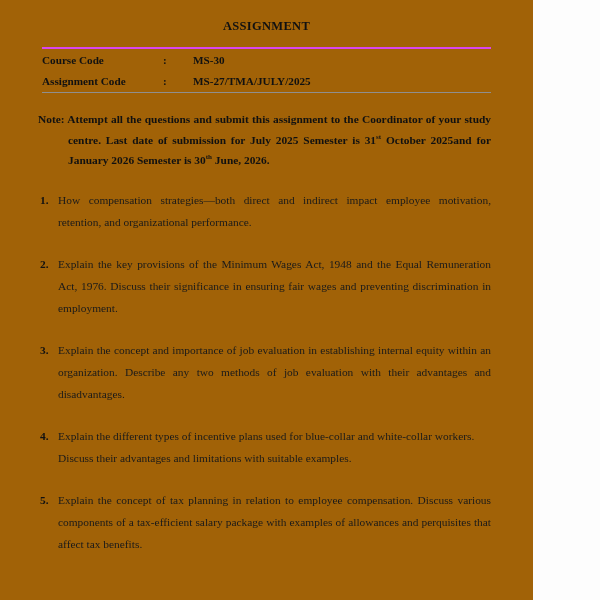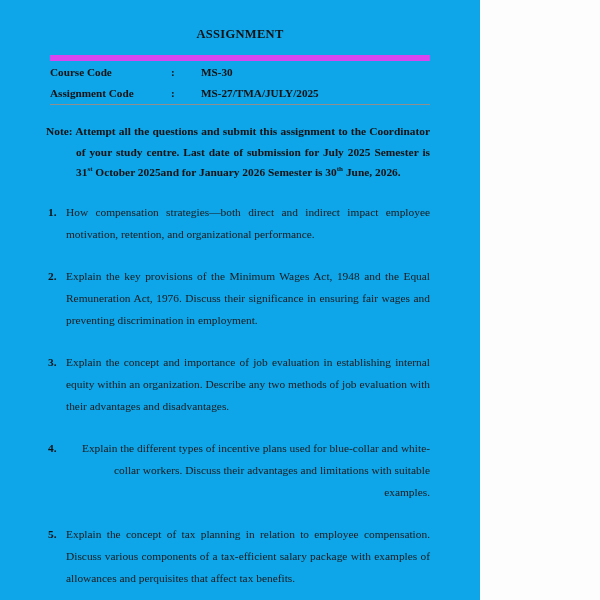--- a/index.html
+++ b/index.html
@@ -10,41 +10,41 @@
     width: 600px;
     height: 600px;
     background: #fdfdfd;
     font-family: "Liberation Serif", "DejaVu Serif", serif;
     color: #1a1a1a;
     overflow: hidden;
   }
 
   .page {
     position: relative;
-    width: 480px;
+    width: 533px;
     height: 600px;
     box-sizing: border-box;
-    padding: 8px;
-    background: #0ea5e9;
+    padding: 0;
+    background: #a16207;
   }
 
   
   .doc-title {
     text-align: center;
     font-weight: bold;
     font-size: 12.5px;
     letter-spacing: 0.3px;
     padding-top: 19px;
     color: #111;
   }
 
   
   .meta-table-wrap {
     margin: 13px 42px 16px 42px;
-    border-top: 6px solid #d946ef;
+    border-top: 2px solid #d946ef;
     border-bottom: 1px solid #8f8f8f;
   }
   table.meta-table {
     width: 100%;
     border-collapse: collapse;
     font-size: 11.2px;
     font-weight: bold;
   }
   table.meta-table td {
     padding: 4.6px 0 4.4px 0;
@@ -92,21 +92,21 @@
     font-size: 11.4px;
     line-height: 22px;
   }
   .qtext {
     flex: 1 1 auto;
     text-align: justify;
     text-justify: inter-word;
     color: #1a1a1a;
     font-family: Liberation Serif, serif;
   }
-  .qtext.left { text-align: right; }
+  .qtext.left { text-align: left; }
 
   
   .qitem:last-child { margin-bottom: 0; }
 </style>
 </head>
 <body>
 
 <div class="page">
 
   <div class="doc-title">ASSIGNMENT</div>

